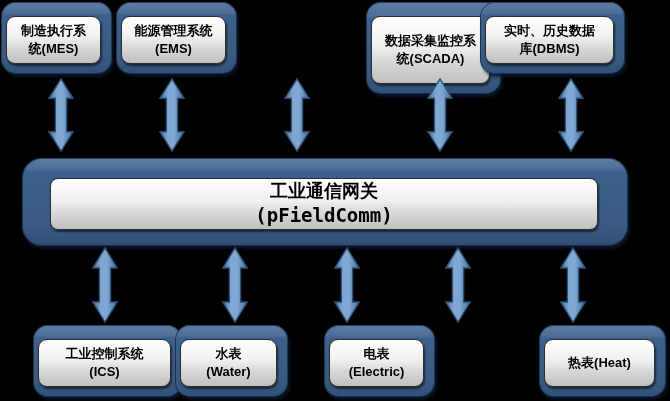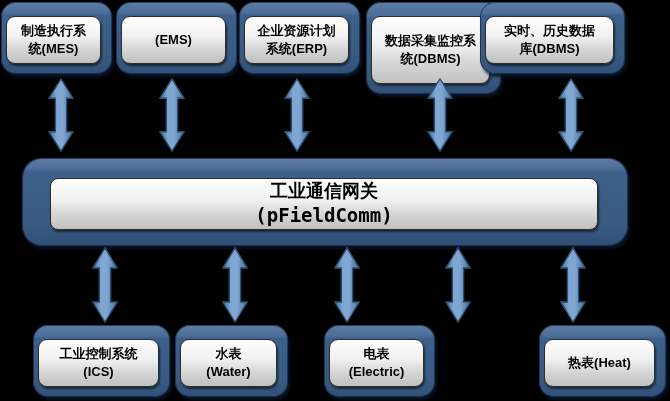--- a/index.html
+++ b/index.html
@@ -22,21 +22,21 @@
   }
   .node .panel{inset:14px 11px 10px 5px;}
   .panel div:empty{display:none;}
   
   .t1{left:1px;  top:2px;width:111px;height:72px;}
   .t2{left:116px;top:2px;width:121px;height:72px;}
   .t3{left:239px;top:2px;width:121px;height:72px;}
   .t4{left:366px;top:2px;width:135px;height:92px;}
   .t5{left:480px;top:2px;width:145px;height:72px;}
   
-  .b1{left:33px; top:325px;width:137px;height:72px;}
+  .b1{left:33px; top:325px;width:137px;height:72px;padding-left:12px;}
   .b2{left:175px;top:325px;width:113px;height:72px;}
   .b3{left:290px;top:325px;width:111px;height:72px;margin-left:34px;}
   .b4{left:403px;top:325px;width:109px;height:72px;}
   .b5{left:539px;top:325px;width:127px;height:72px;}
   
   .gateway{left:22px;top:158px;width:606px;height:88px;border-radius:20px;
     background:linear-gradient(180deg,#5d7da5 0%,#4d6e98 12%,#3c608b 16%,#395a80 80%,#2e4d76 100%);}
   .gateway .panel{inset:20px 30px 16px 28px;font-size:18px;border-radius:8px;
     }
   .gateway .panel .en{font-family:"DejaVu Sans Mono","Liberation Mono",monospace;font-size:19px;}
@@ -64,33 +64,28 @@
   </svg>
 
   <div class="node t1">
     <div class="panel">
       <div>制造执行系</div>
       <div>统(MES)</div>
     </div>
   </div>
   <div class="node t2">
     <div class="panel">
+      <div>能源管理系统</div>
       <div>(EMS)</div>
-    </div>
-  </div>
-  <div class="node t3">
-    <div class="panel">
-      <div>企业资源计划</div>
-      <div>系统(ERP)</div>
     </div>
   </div>
   <div class="node t4">
     <div class="panel">
       <div>数据采集监控系</div>
-      <div>统(DBMS)</div>
+      <div>统(SCADA)</div>
     </div>
   </div>
   <div class="node t5">
     <div class="panel">
       <div>实时、历史数据</div>
       <div>库(DBMS)</div>
     </div>
   </div>
 
   <svg class="arrow at1" width="26" height="74" viewBox="0 0 30 80" preserveAspectRatio="none">

